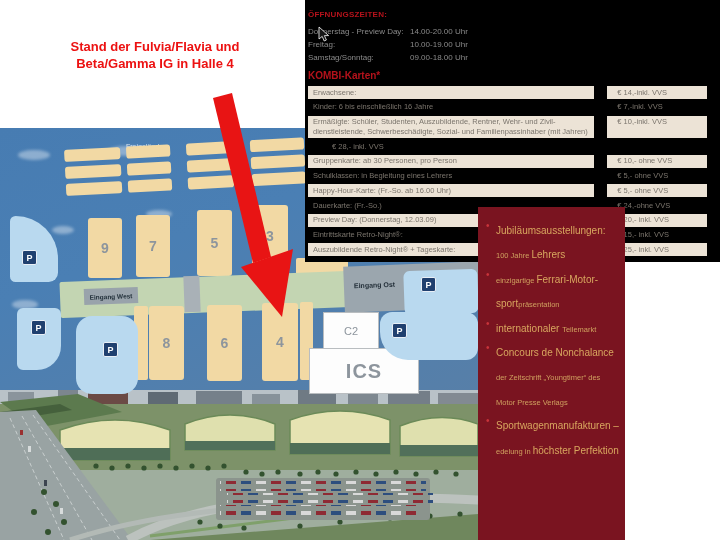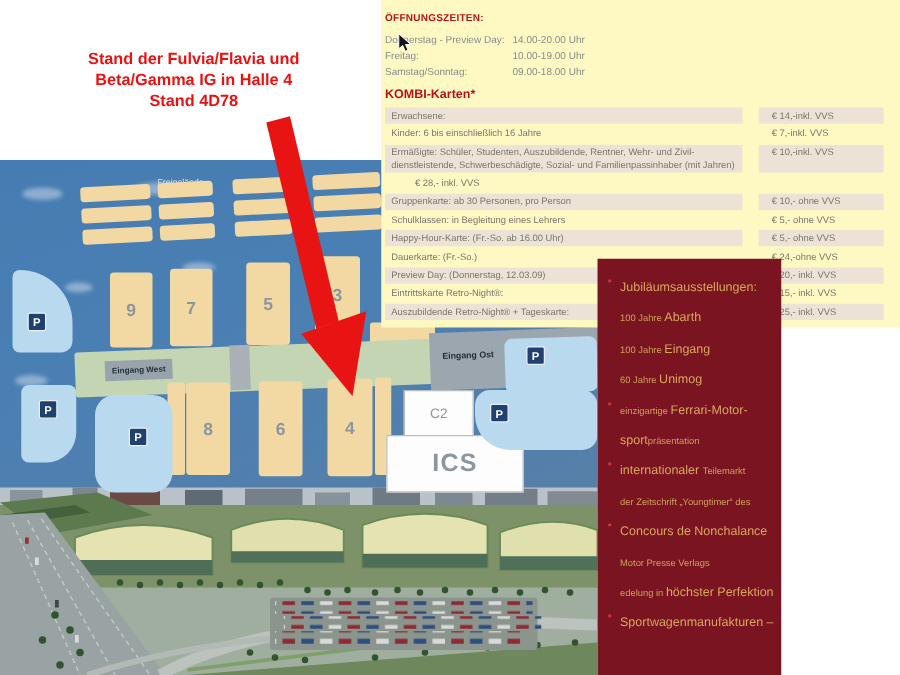--- a/index.html
+++ b/index.html
@@ -29,21 +29,21 @@
   #band-ost span{position:absolute;left:10px;top:16px;font-size:7px;font-weight:bold;color:#222e38;white-space:nowrap;}
   .parking{position:absolute;background:#b9d9ef;}
   .p-icon{position:absolute;width:13px;height:13px;background:#20406f;border:1px solid #e9eff6;
         border-radius:2px;color:#fff;font-size:9px;font-weight:bold;display:flex;
         align-items:center;justify-content:center;z-index:3;}
   .whitebox{position:absolute;background:#fdfdfd;border:1px solid #b9bdc0;display:flex;
         align-items:center;justify-content:center;color:#8d959d;}
   
   #photo{position:absolute;left:0;top:388px;width:478px;height:152px;z-index:1;}
   
-  #rightcol{position:absolute;left:305px;top:0;width:415px;background:#fef9c3;z-index:4;
+  #rightcol{position:absolute;left:305px;top:0;width:415px;background:#000000;z-index:4;
         padding:10px 0 4px 3px;box-sizing:border-box;}
   .redhead{font-size:8px;font-weight:bold;color:#b5121b;letter-spacing:.2px;}
   #hours{margin-top:8px;}
   .hrow{display:flex;margin-bottom:4px;}
   .hrow .hl{width:102px;font-size:8px;color:#8a8a8a;}
   .hrow .hv{font-size:8px;color:#8a8a8a;}
   #pricehead{margin-top:9px;}
   #kombi{margin-top:8px;font-size:10px;font-weight:bold;color:#b5121b;}
   #pricetable{margin-top:5px;width:399px;}
   .prow{display:flex;margin-bottom:2px;}
@@ -323,39 +323,36 @@
       <div class="prow shaded">
         <span class="pcell pdesc">Auszubildende Retro-Night® + Tageskarte:</span>
           <span class="pgap"></span>
           <span class="pcell pprice">€ 25,- inkl. VVS</span>
         </div>
     </div>
   </div>
 
   <div id="redbox">
     <div class="rb-line bullet"><span class="lg">Jubiläumsausstellungen:</span></div>
-    <div class="rb-line"><span class="sm">100 Jahre </span><span class="lg">Abarth</span></div>
-    <div class="rb-line"><span class="sm">100 Jahre </span><span class="lg">Eingang</span></div>
-    <div class="rb-line"><span class="sm">60 Jahre </span><span class="lg">Unimog</span></div>
+    <div class="rb-line"><span class="sm">100 Jahre </span><span class="lg">Lehrers</span></div>
     <div class="rb-line bullet"><span class="sm">einzigartige </span><span class="lg">Ferrari-Motor-</span></div>
     <div class="rb-line"><span class="lg">sport</span><span class="sm">präsentation</span></div>
     <div class="rb-line bullet"><span class="lg">internationaler </span><span class="sm">Teilemarkt</span></div>
+    <div class="rb-line bullet"><span class="lg">Concours de Nonchalance</span></div>
     <div class="rb-line"><span class="sm">der Zeitschrift „Youngtimer“ des</span></div>
-    <div class="rb-line bullet"><span class="lg">Concours de Nonchalance</span></div>
     <div class="rb-line"><span class="sm">Motor Presse Verlags</span></div>
+    <div class="rb-line bullet"><span class="lg">Sportwagenmanufakturen –</span></div>
     <div class="rb-line"><span class="sm">edelung in </span><span class="lg">höchster Perfektion</span></div>
-    <div class="rb-line bullet"><span class="lg">Sportwagenmanufakturen –</span></div>
     <div class="rb-line"></div>
 
   </div>
 
   <div id="annotation">
     <div>Stand der Fulvia/Flavia und</div>
     <div>Beta/Gamma IG in Halle 4</div>
-    <div>Stand 4D78</div>
   </div>
 
   <svg id="arrow">
     <polygon points="213,98 232,93 271,257 253,263" fill="#e81414"></polygon>
     <polygon points="241,267 293,249 282,317" fill="#e81414"></polygon>
   </svg>
 
   <svg id="cursor" width="12" height="17" viewBox="0 0 12 17">
     <path d="M1 1 L1 13 L4.2 10.4 L6.2 15 L8.4 14 L6.4 9.6 L10.6 9.6 Z" fill="#151515" stroke="#ffffff" stroke-width="0.8"></path>
   </svg>

